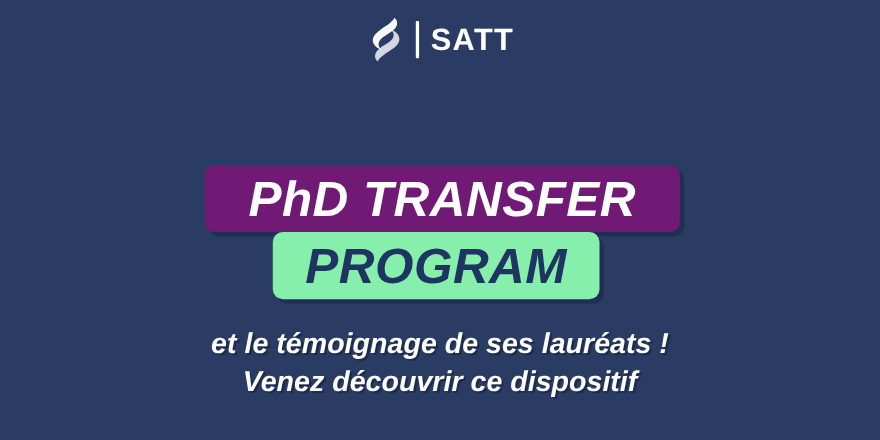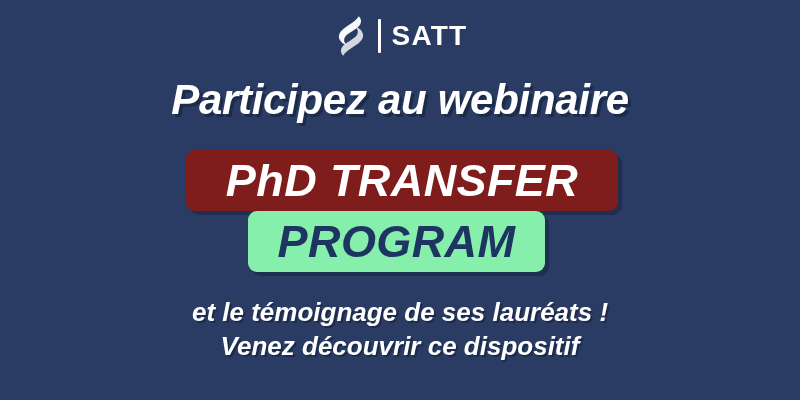--- a/index.html
+++ b/index.html
@@ -98,21 +98,21 @@
     display: flex;
     align-items: center;
     justify-content: center;
     white-space: nowrap;
   }
   .band-phd {
     left: 186px;
     top: 0px;
     width: 432px;
     height: 61px;
-    background: #7f1d1d;
+    background: #701a75;
     border-radius: 9px;
     color: #ffffff;
     font-size: 45px;
     font-weight: bold;
     font-style: italic;
     letter-spacing: 0.4px;
     box-shadow: 4px 4px 0 rgba(12, 22, 45, 0.32);
     z-index: 1;
   }
   .band-program {
@@ -161,21 +161,20 @@
       <path d="M10.2 40.8 C13.5 35.6 19.0 33.0 23.7 29.6 C28.4 26.2 31.6 22.2 29.4 17.4 C28.0 14.3 25.0 12.7 22.4 11.8 C25.1 14.5 25.7 17.4 23.8 20.2 C21.6 23.5 16.4 25.6 12.1 29.0 C7.6 32.5 6.4 36.8 10.2 40.8 Z" fill="#ffffff" opacity="0.80"></path>
     </svg>
 
     <div class="logo-divider"></div>
 
     <div class="logo-words">
       <span class="logo-satt">SATT</span>
     </div>
   </div>
 
-  <div class="headline">Participez au webinaire</div>
 
   <div class="band-stack">
     <div class="band band-phd">
       <span>PhD TRANSFER</span>
     </div>
     <div class="band band-program">
       <span>PROGRAM</span>
     </div>
   </div>
 

